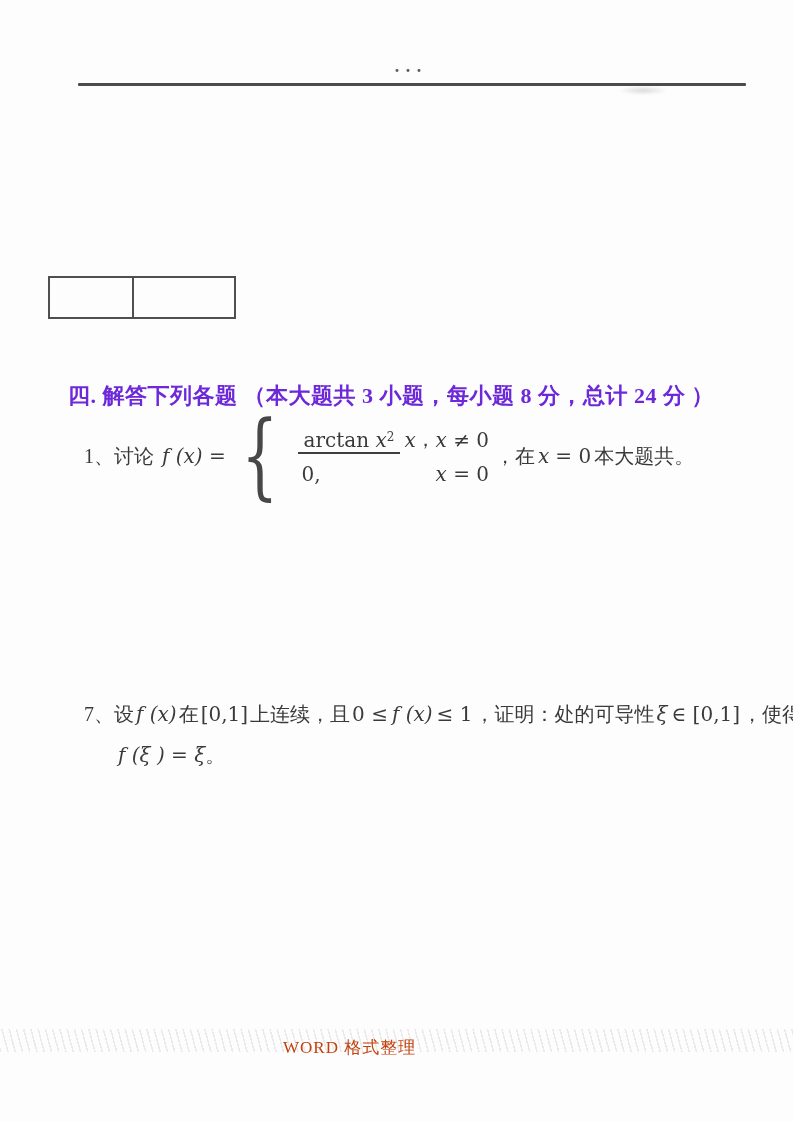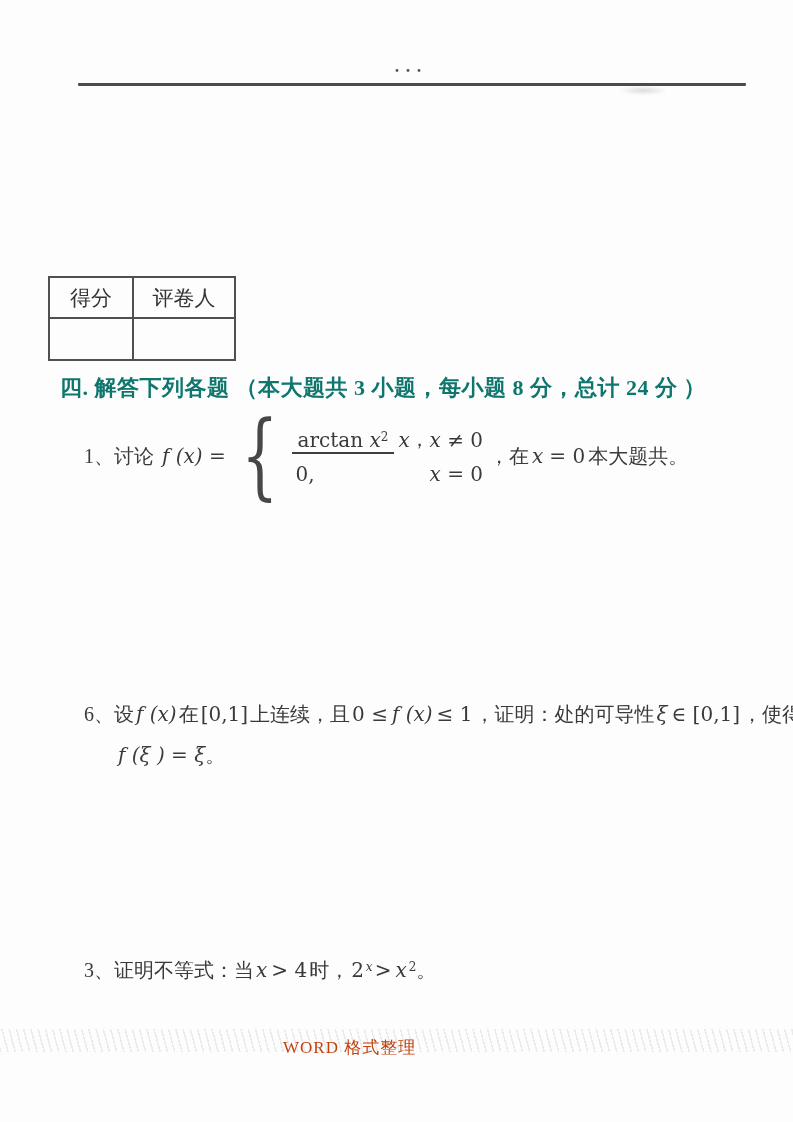--- a/index.html
+++ b/index.html
@@ -13,32 +13,32 @@
   .smudge{position:absolute;left:618px;top:86px;width:50px;height:9px;
     background:radial-gradient(ellipse at center,rgba(150,150,150,.35),rgba(150,150,150,0) 70%);filter:blur(1px);}
   
   .score-table{position:absolute;left:48px;top:276px;border-collapse:collapse;}
   .score-table td{border:2px solid #4f4f4f;font-size:21px;color:#353535;text-align:center;vertical-align:middle;background:#fdfdfd;}
   .score-table tr:nth-child(1) td{height:37px;}
   .score-table tr:nth-child(2) td{height:38px;}
   .score-table td:nth-child(1){width:80px;}
   .score-table td:nth-child(2){width:98px;}
   
-  .section-title{position:absolute;left:56px;top:369px;margin:4px;font-size:22px;font-weight:bold;color:#0f766e;white-space:pre;letter-spacing:.5px;}
+  .section-title{position:absolute;left:56px;top:369px;margin:12px;font-size:22px;font-weight:bold;color:#6d28d9;white-space:pre;letter-spacing:.5px;}
   
   .cn{font-size:20px;color:#3a3a3a;}
   .math{font-family:"DejaVu Serif",serif;font-size:20px;color:#3a3a3a;}
   .it{font-style:italic;}
   .sup{font-size:12px;vertical-align:super;line-height:0;font-family:"DejaVu Serif",serif;}
   
   .q1{position:absolute;left:84px;top:412px;display:flex;align-items:center;white-space:nowrap;}
   .q1 .fxdef{margin-left:8px;margin-right:2px;font-style:italic;}
   .brace{height:88px;display:flex;align-items:center;font-family:"DejaVu Serif",serif;
     font-size:94px;line-height:1;color:#474747;transform:scaleX(.62);margin:0 0 0 2px;font-weight:normal;}
-  .cases{display:grid;grid-template-columns:118px 20px auto;align-items:center;row-gap:9px;margin-left:2px;}
+  .cases{display:grid;grid-template-columns:118px 20px auto;align-items:center;row-gap:9px;margin-left:8px;}
   .frac{grid-column:1;justify-self:start;display:inline-block;text-align:center;}
   .frac-top{padding:0 6px 2px 6px;border-bottom:2px solid #3f3f3f;}
   .frac-bot{padding-top:2px;}
   .case-sep{grid-column:2;}
   .cond-1{grid-column:3;white-space:nowrap;}
   .case2-val{grid-column:1;justify-self:start;padding-left:4px;}
   .cond-2{grid-column:3;white-space:nowrap;}
   .q1-tail{margin-left:6px;display:inline-flex;align-items:baseline;}
   .q1-tail .math{margin:0 3px;}
   
@@ -60,24 +60,20 @@
 
 <div class="page">
 
   <div class="dots">···</div>
   <div class="top-rule"></div>
   <div class="smudge"></div>
 
   <table class="score-table">
     <tbody>
       <tr>
-        <td>得分</td>
-        <td>评卷人</td>
-      </tr>
-      <tr>
         <td></td>
         <td></td>
       </tr>
     </tbody>
   </table>
 
   <h2 class="section-title">四. 解答下列各题 （本大题共 3 小题，每小题 8 分，总计 24 分 ）</h2>
 
   <div class="q1">
     <span class="cn">1、讨论</span>
@@ -97,27 +93,24 @@
       <span class="cn">，</span>
         <span class="cn">在</span>
         <span class="math it">x</span>
         <span class="math">= 0</span>
         <span class="cn">本大题共。</span>
     </span>
   </div>
 
   <div class="q2">
     <div class="q2-line1">
-      <span class="cn">6、设</span><span class="math it">f (x)</span><span class="cn">在</span><span class="math">[0,1]</span><span class="cn">上连续，且</span><span class="math">0 ≤</span><span class="math it">f (x)</span><span class="math">≤ 1</span><span class="cn">，证明：处的可导性</span><span class="math it">ξ</span><span class="math">∈ [0,1]</span><span class="cn">，使得</span>
+      <span class="cn">7、设</span><span class="math it">f (x)</span><span class="cn">在</span><span class="math">[0,1]</span><span class="cn">上连续，且</span><span class="math">0 ≤</span><span class="math it">f (x)</span><span class="math">≤ 1</span><span class="cn">，证明：处的可导性</span><span class="math it">ξ</span><span class="math">∈ [0,1]</span><span class="cn">，使得</span>
     </div>
     <div class="q2-line2">
       <span class="math it">f (ξ ) = ξ</span><span class="cn">。</span>
     </div>
   </div>
 
-  <div class="q3">
-    <span class="cn">3、证明不等式：当</span><span class="math it">x</span><span class="math">&gt; 4</span><span class="cn">时，</span><span class="math">2</span><span class="sup it">x</span><span class="math">&gt;</span><span class="math it">x</span><span class="sup">2</span><span class="cn">。</span>
-  </div>
 
   <div class="hatch"></div>
   <div class="footer-label">WORD 格式整理</div>
 
 </div>
 
 </body></html>

